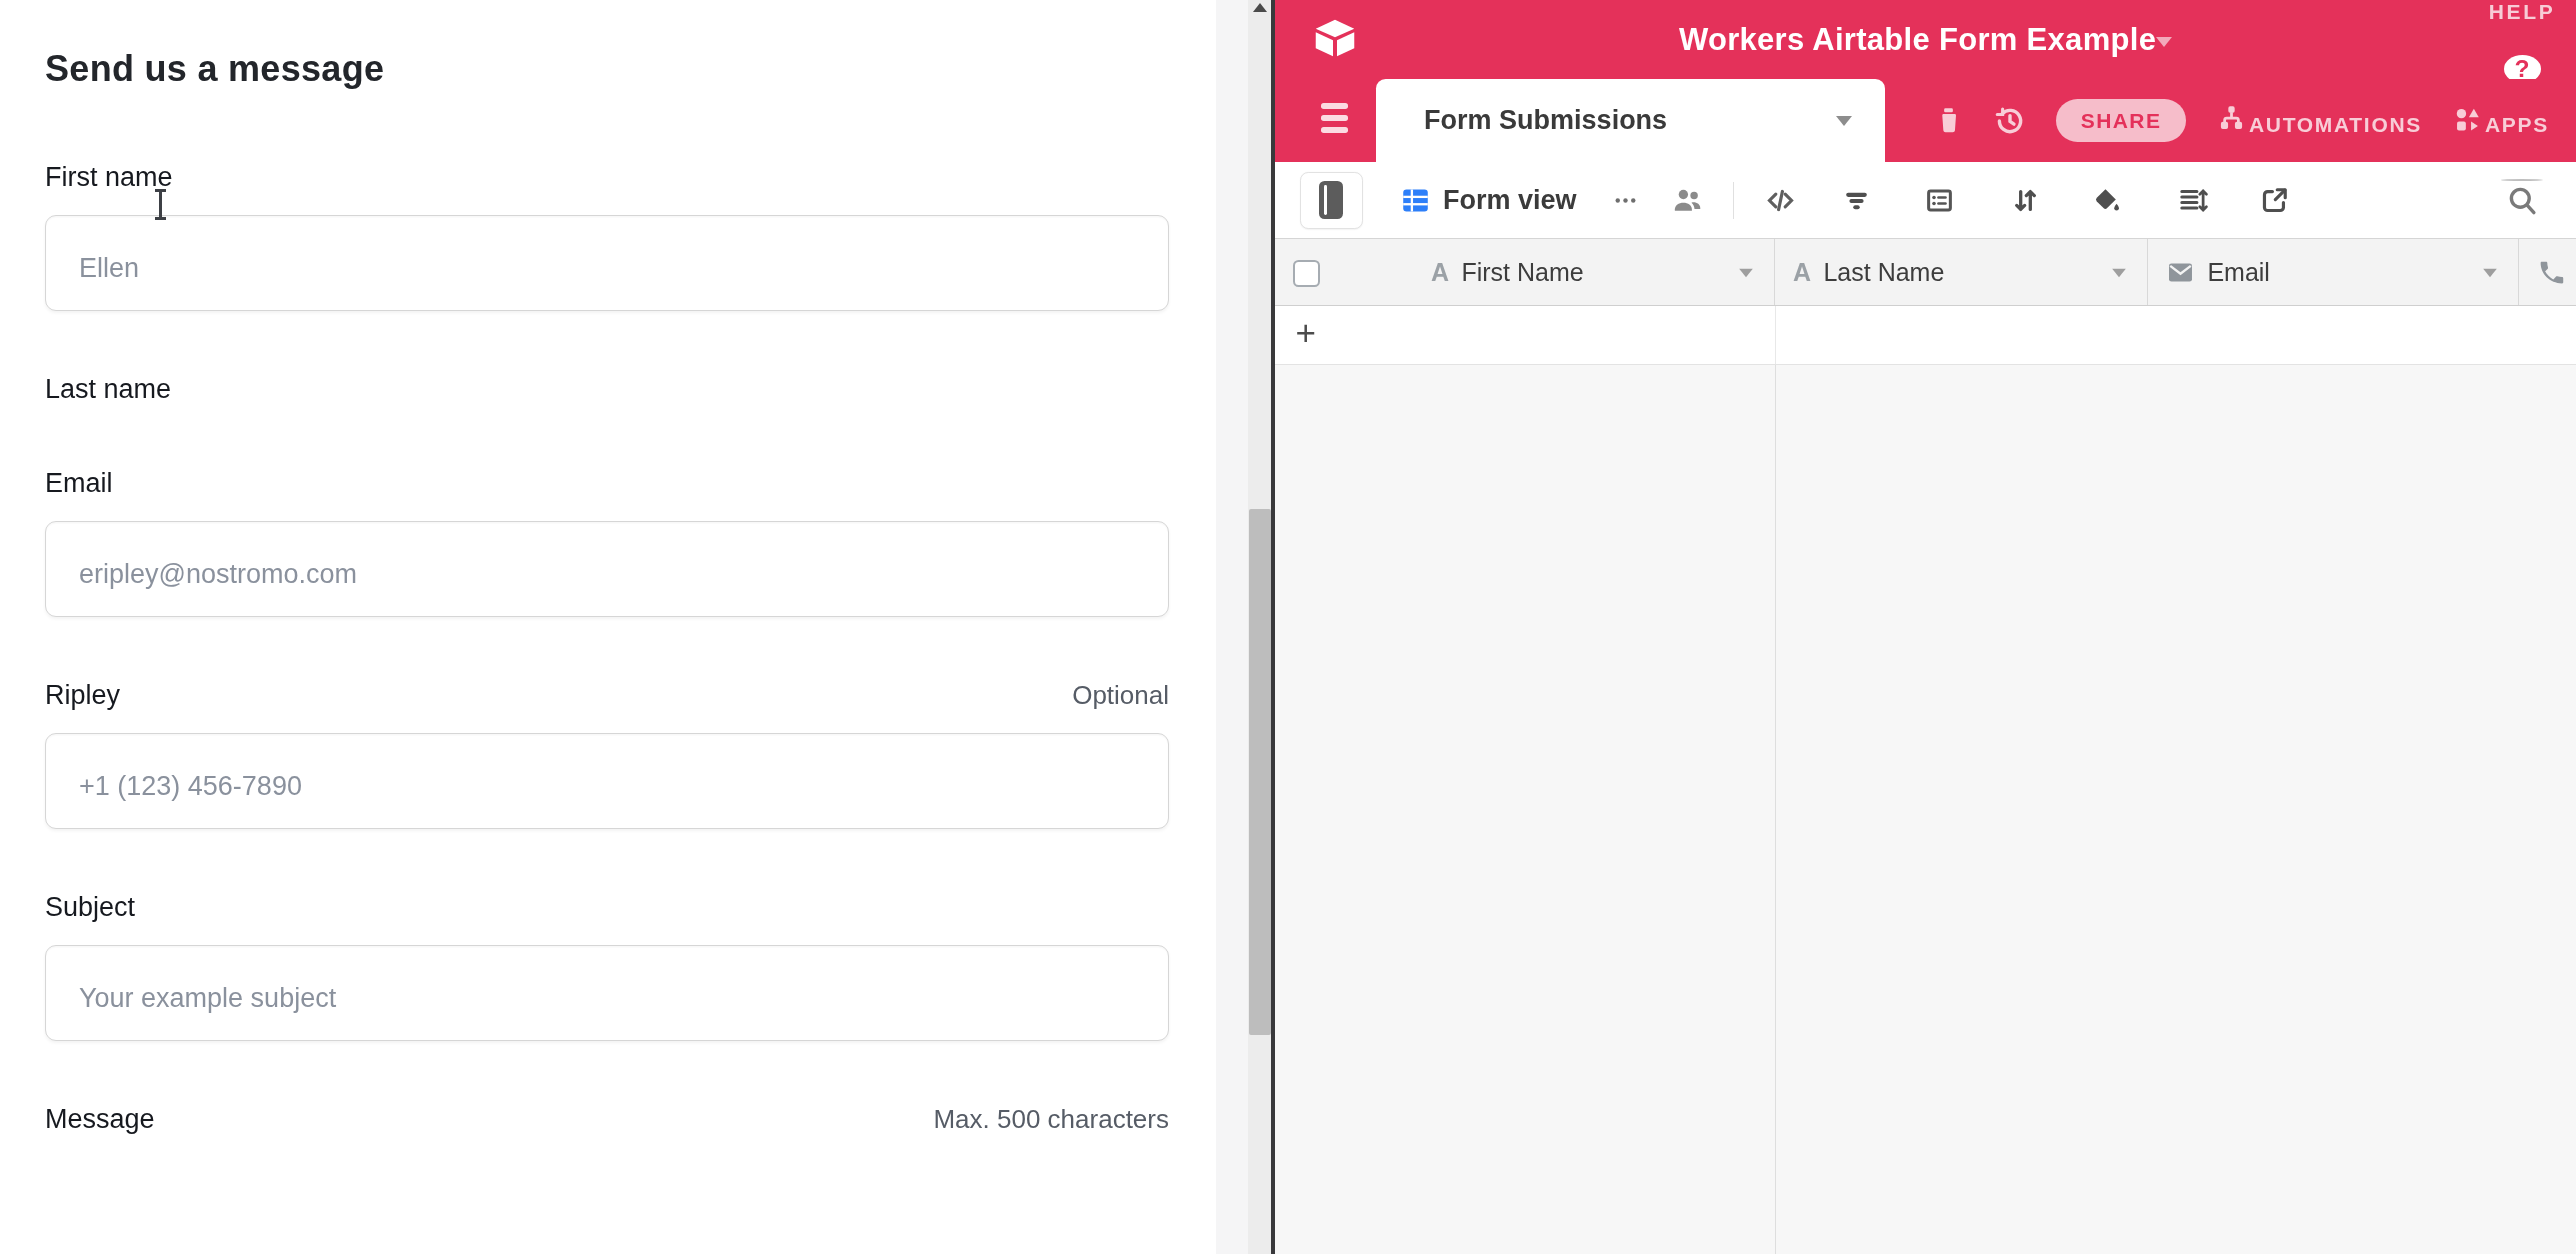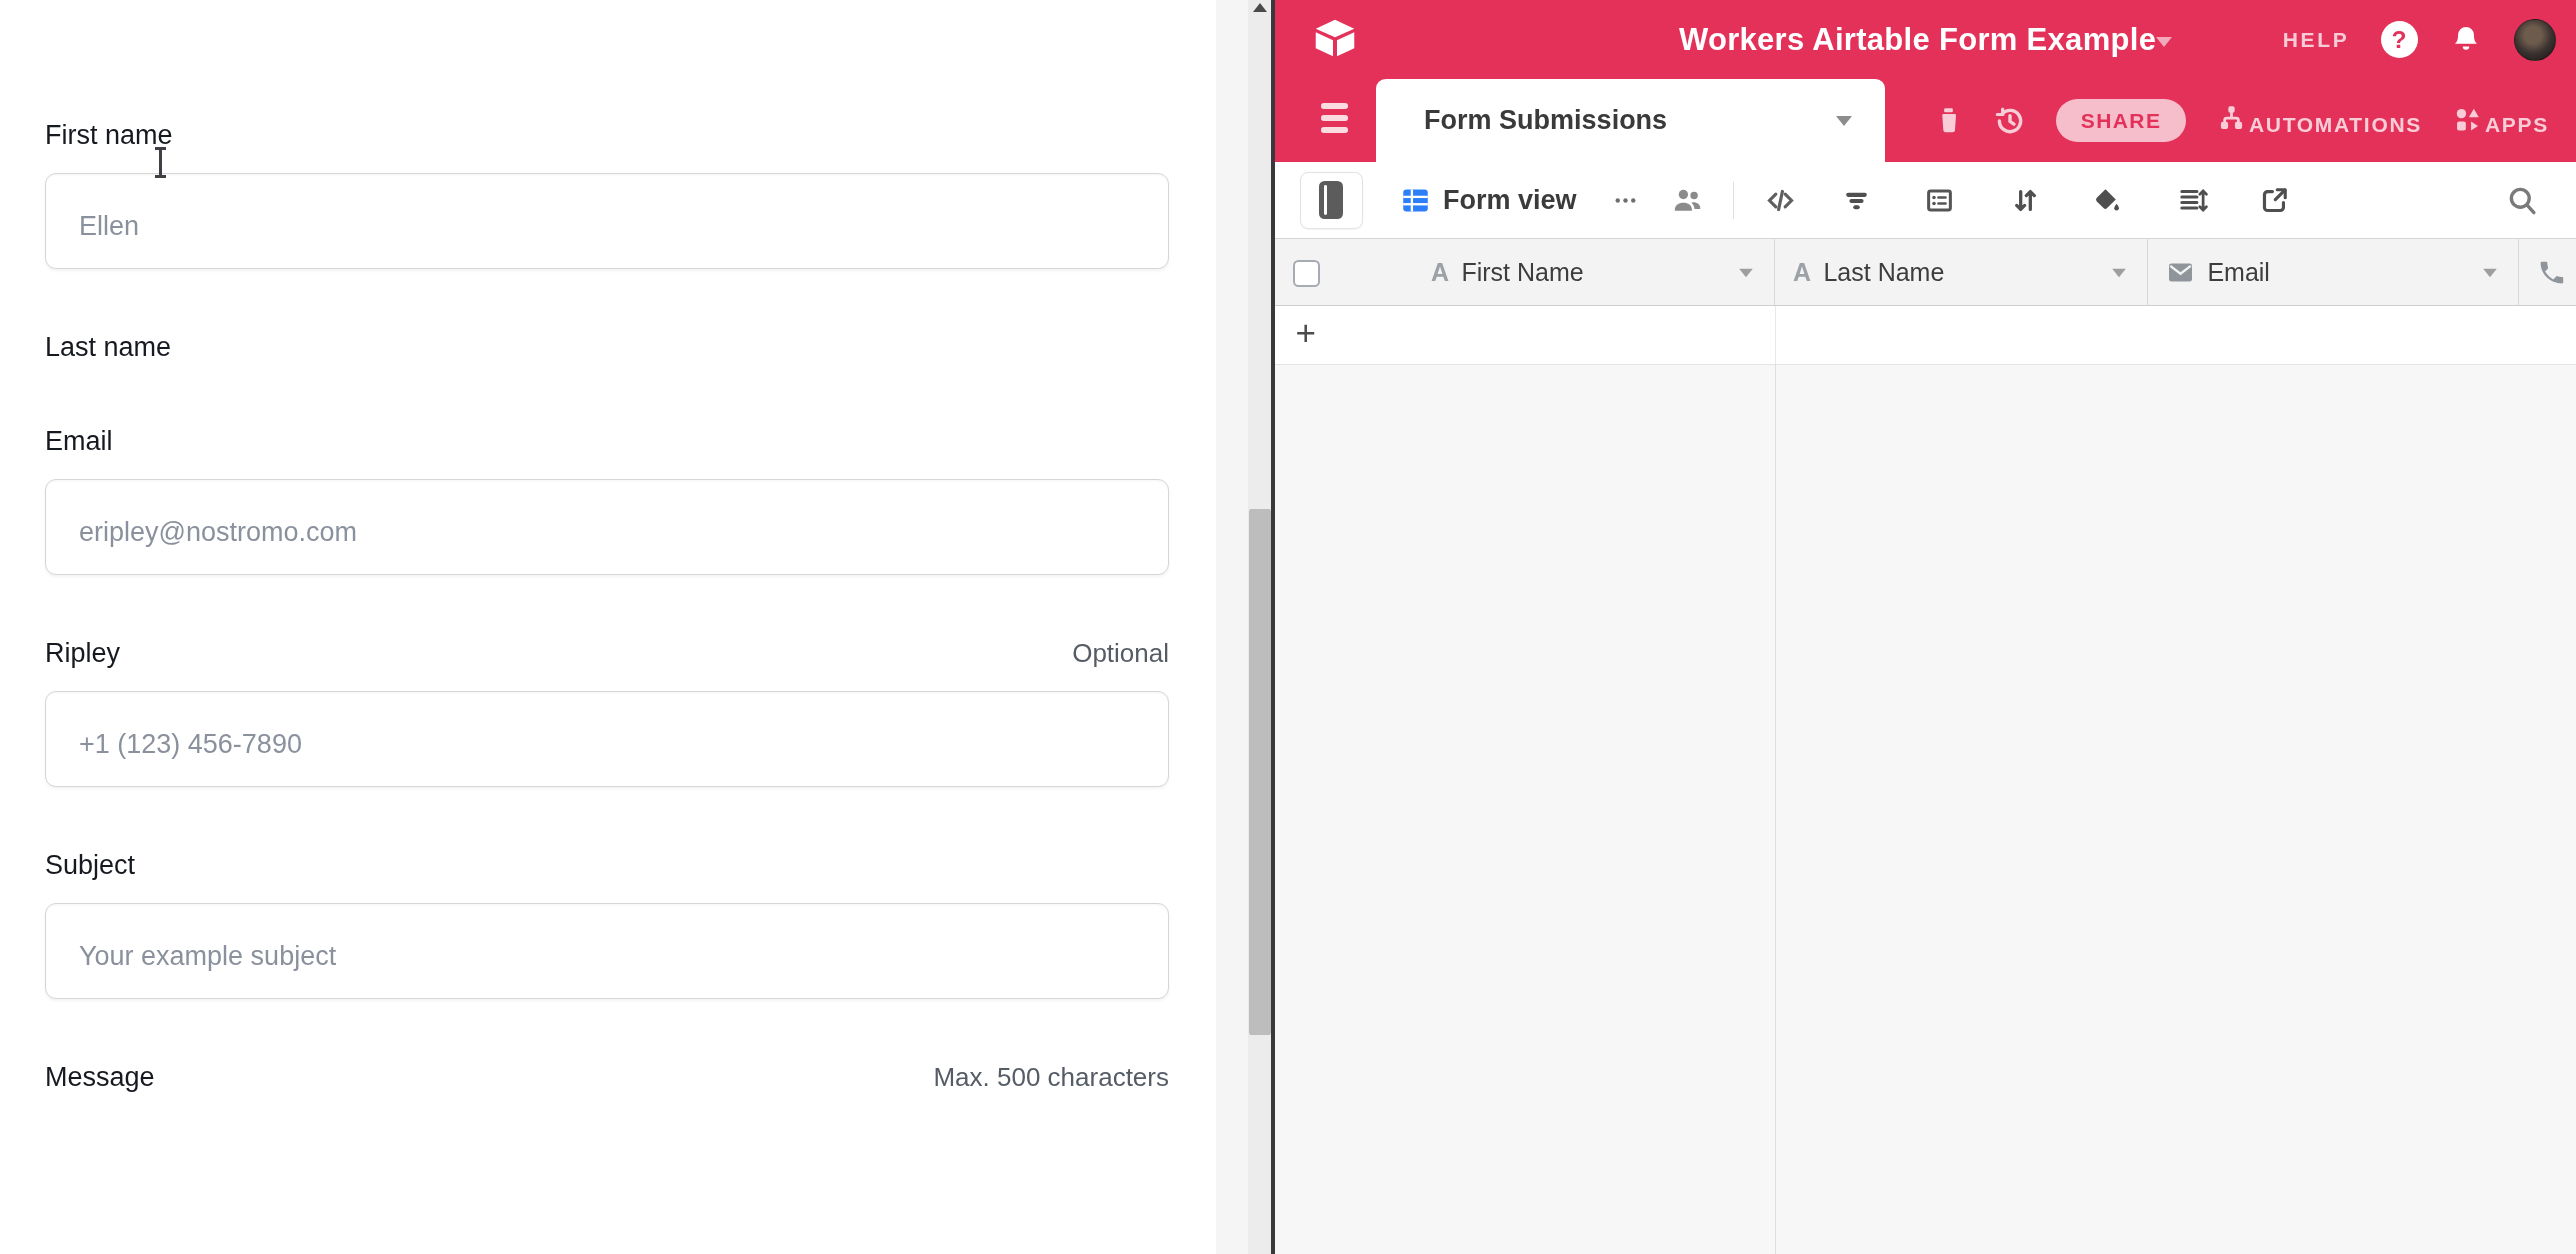--- a/index.html
+++ b/index.html
@@ -44,21 +44,21 @@
 
   
   .at-panel { flex:1; height:100%; display:flex; flex-direction:column; background:#f7f7f7; min-width:0; }
 
   .at-header { height:79px; background:var(--red); position:relative; display:flex; align-items:center; flex:none; }
   .at-logo { position:absolute; left:38px; top:18px; }
   .at-title-wrap { margin:0 auto; display:flex; align-items:center; }
   .at-title { color:#fff; font-size:31px; font-weight:700; letter-spacing:0.3px; }
   .caret { width:0; height:0; border-left:8.2px solid transparent; border-right:8.2px solid transparent; border-top:10.2px solid currentColor; }
   .title-caret { color:#f2a9bb; margin-top:4.1px; }
-  .at-header-right { position:absolute; right:20.5px; top:0; height:100%; display:flex; align-items:center; gap:31px; }
+  .at-header-right { position:absolute; right:20.5px; top:0; height:100%; display:flex; align-items:center; gap:31px;flex-direction:column; }
   .help-label { color:#f7ccd6; font-size:21px; font-weight:600; letter-spacing:2.7px; }
   .q-icon { width:37px; height:37px; border-radius:50%; background:#fff; color:var(--red);
             display:flex; align-items:center; justify-content:center; font-size:24.6px; font-weight:700; }
   .bell { color:#fff; }
   .avatar { width:42px; height:42px; border-radius:50%;
             background:radial-gradient(circle at 45% 38%, #6d5b4c 0 26%, #3a3230 55%, #17130f 100%);
             border:1.4px solid rgba(0,0,0,.25); }
 
   .at-tabbar { height:83px; background:var(--red); position:relative; flex:none; }
   .hamburger { position:absolute; left:46px; top:24px; width:27px; display:flex; flex-direction:column; gap:6.1px; }
@@ -110,20 +110,21 @@
   .vline { position:absolute; left:500px; top:0; bottom:0; width:1.4px; background:#dedede; }
 
   :root { --red:#e4315a; }
   svg { display:block; }
 </style>
 </head>
 <body>
 
 <section class="form-panel">
   <div class="form-inner">
+    <div class="form-title">Send us a message</div>
     <div class="fields">
 
       <div class="field">
         <div class="field-head">
           <span class="field-label">First name</span>
         </div>
         <div class="tbox">
           <input type="text" placeholder="Ellen" style="">
           <div class="ibeam">
               <span></span>

